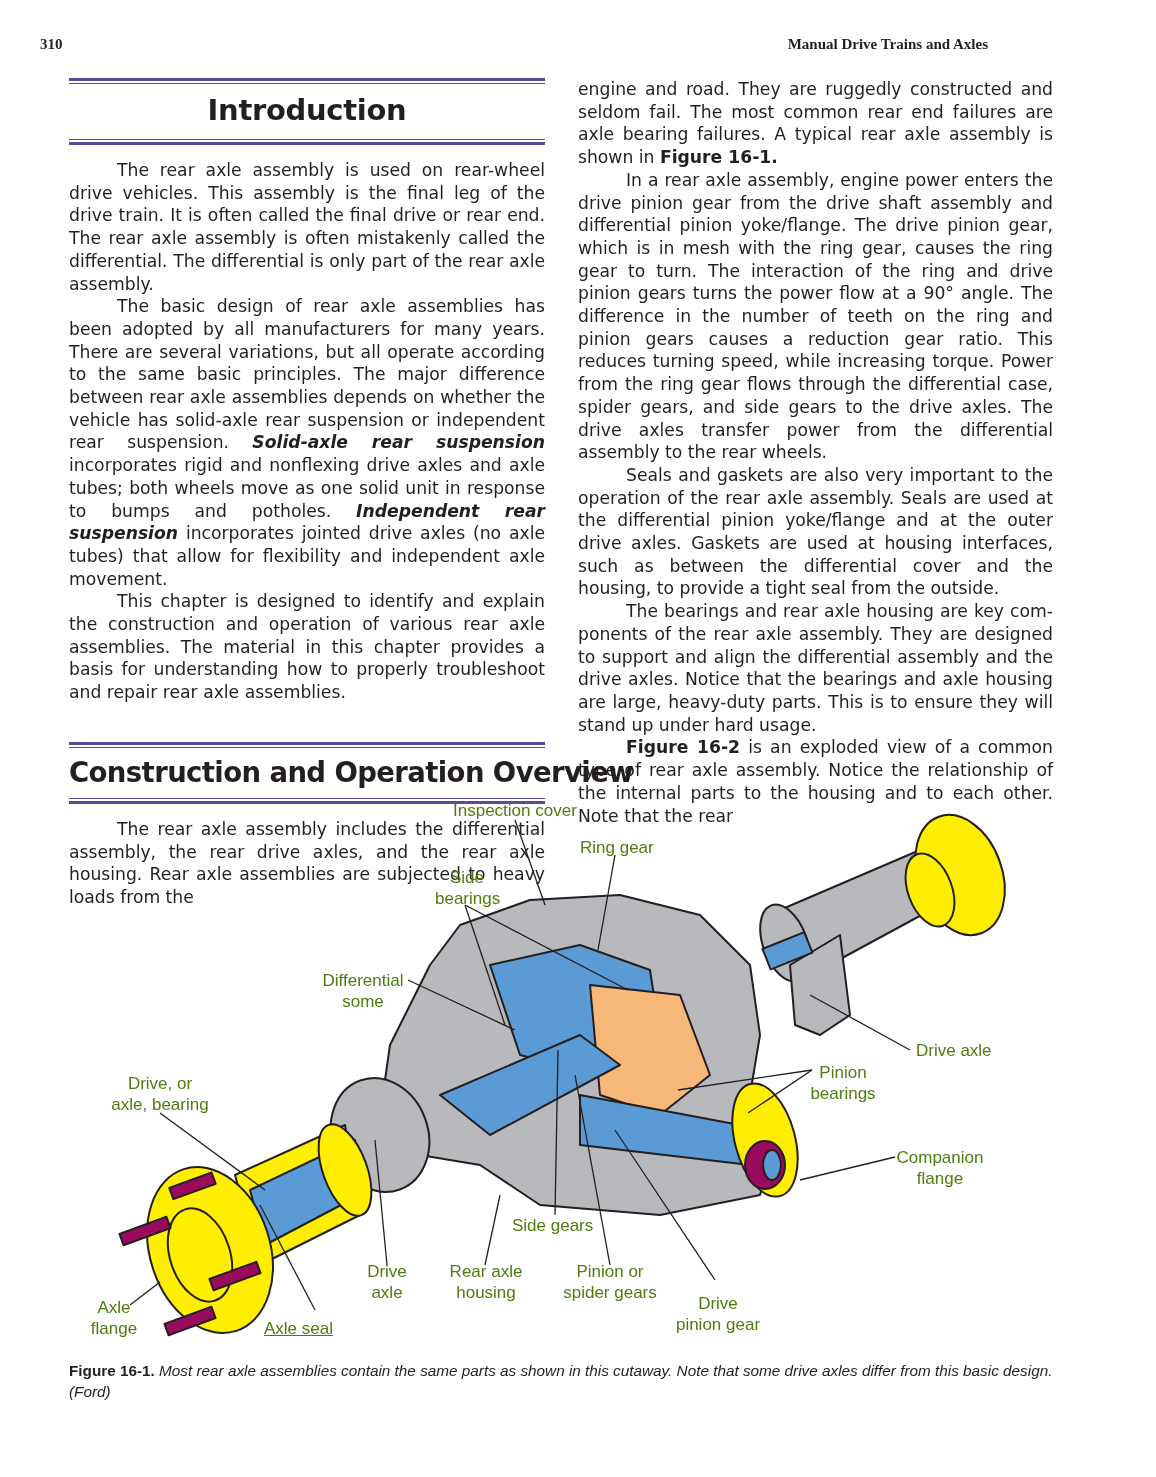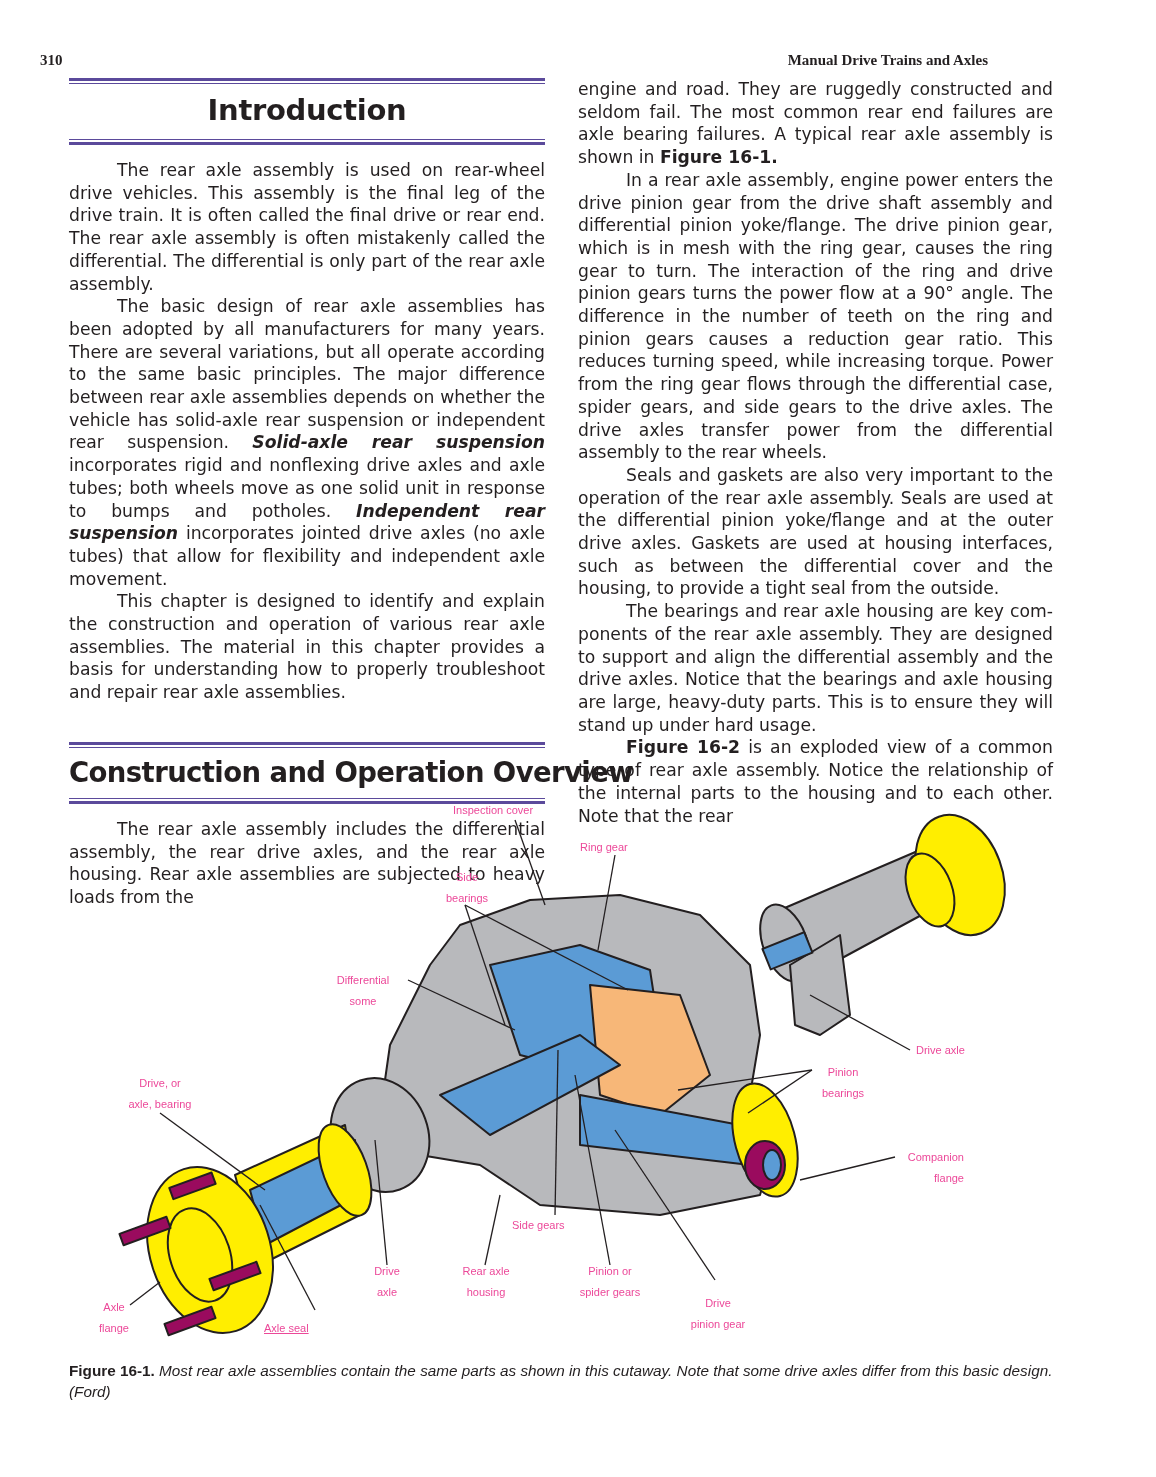--- a/index.html
+++ b/index.html
@@ -1,19 +1,19 @@
 <!DOCTYPE html>
 <html><head>
 <meta charset="utf-8">
 <style>
   html, body { margin: 0; padding: 0; background: #ffffff; }
   body { width: 1156px; height: 1477px; position: relative; overflow: hidden;
          font-family: "DejaVu Sans", sans-serif; color: #231f20; }
   .running-head { position: absolute; top: 36px; left: 40px; right: 168px; height: 20px;
-         font-family: "Liberation Serif", serif; font-weight: bold; font-size: 15px; margin-top: 16px; }
+         font-family: "Liberation Serif", serif; font-weight: bold; font-size: 15px; }
   .running-head .pno { position: absolute; left: 0; top: 0; }
   .running-head .rtitle { position: absolute; right: 0; top: 0; }
   .col { position: absolute; font-size: 17.2px; line-height: 22.7px; text-align: justify; }
   .col-left { left: 69px; top: 78px; width: 476px; }
   .col-right { left: 578px; top: 78px; width: 475px; }
   .col p { margin: 0; text-indent: 48px; hyphens: manual; }
   .col p.noindent { text-indent: 0; }
   .col b { font-weight: bold; }
   .col .term { font-weight: bold; font-style: italic; }
   .heading-block { margin: 0; }
@@ -23,22 +23,22 @@
   .rule-top::before { top: 0; height: 3px; }
   .rule-top::after { top: 5px; height: 1px; }
   .rule-bot::before { top: 0; height: 1px; }
   .rule-bot::after { top: 3px; height: 3px; }
   .h-intro { text-align: center; font-size: 29px; font-weight: bold; line-height: 40px;
              padding: 4px 0 9px 0; letter-spacing: -0.3px; }
   .h-const { text-align: left; font-size: 27.5px; font-weight: bold; line-height: 38px;
              padding: 3px 0 7px 0; letter-spacing: -0.6px; white-space: nowrap; }
   .figure { position: absolute; left: 60px; top: 795px; width: 1040px; height: 550px; }
   .figure svg { position: absolute; left: 0; top: 0; }
-  .callout { position: absolute; font-family: "Liberation Sans", sans-serif; font-size: 11px;
-             line-height: 21px; text-align: center; color: #ec4899; white-space: nowrap; }
+  .callout { position: absolute; font-family: "Liberation Sans", sans-serif; font-size: 17px;
+             line-height: 21px; text-align: center; color: #4d7c0f; white-space: nowrap; }
   .caption { position: absolute; left: 69px; top: 1360px; width: 1000px;
              font-family: "Liberation Sans", sans-serif; font-size: 15.3px; line-height: 21px; }
   .caption .fig-label { font-weight: bold; }
   .caption .fig-text { font-style: italic; }
 </style>
 </head>
 <body>
 
 <div class="running-head">
   <span class="pno">310</span>
@@ -141,21 +141,21 @@
     </div>
   <div class="callout" style="left:856px;top:245px;">Drive axle</div>
   <div class="callout" style="left:748px;top:267px;width:70px;">
       <div>Pinion</div>
       <div>bearings</div>
     </div>
   <div class="callout" style="left:48px;top:278px;width:104px;">
       <div>Drive, or</div>
       <div>axle, bearing</div>
     </div>
-  <div class="callout" style="left:816px;top:352px;width:88px;text-align:right;">
+  <div class="callout" style="left:836px;top:352px;width:88px;">
       <div>Companion</div>
       <div>flange</div>
     </div>
   <div class="callout" style="left:452px;top:420px;">Side gears</div>
   <div class="callout" style="left:305px;top:466px;width:44px;">
       <div>Drive</div>
       <div>axle</div>
     </div>
   <div class="callout" style="left:388px;top:466px;width:76px;">
       <div>Rear axle</div>

